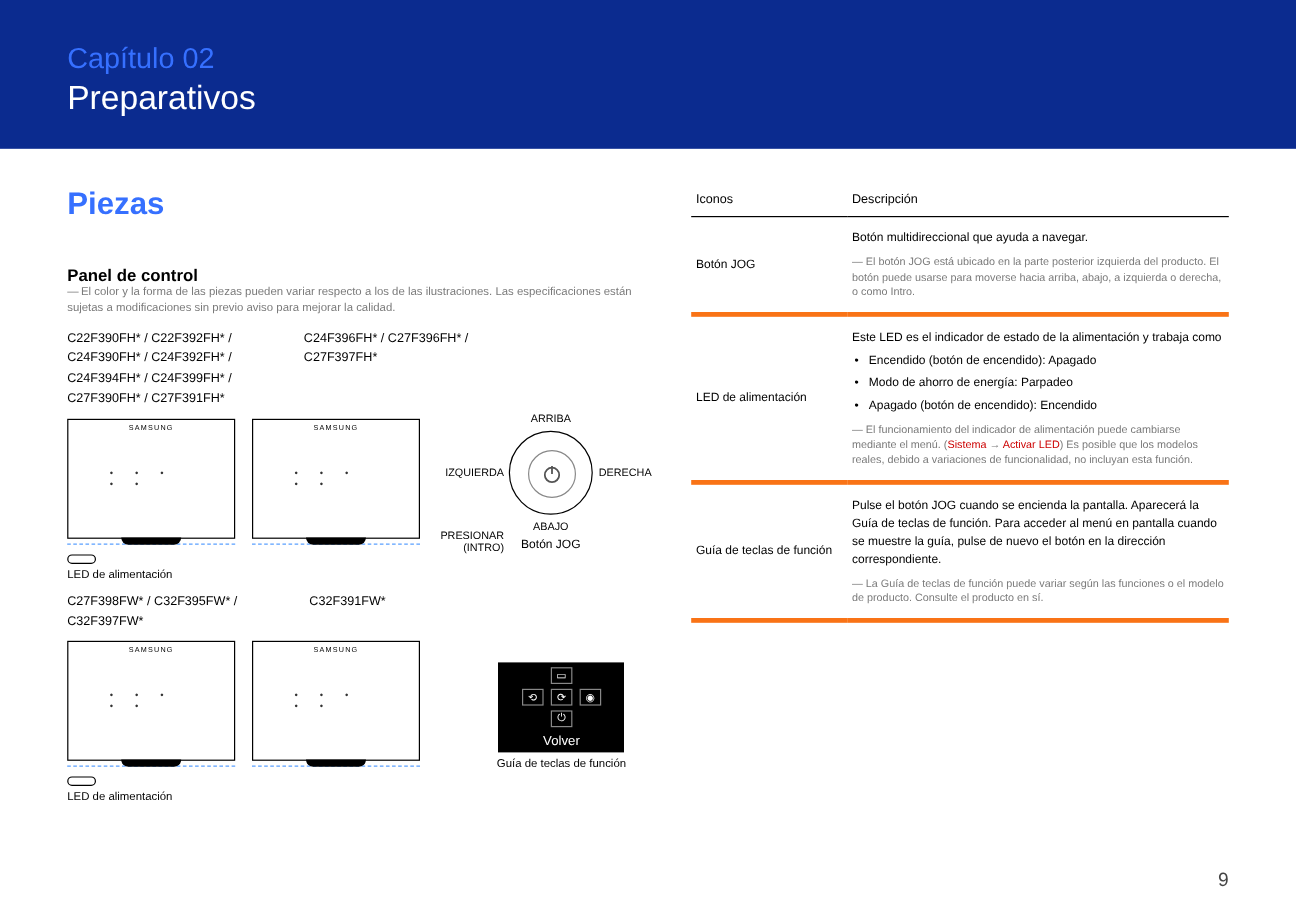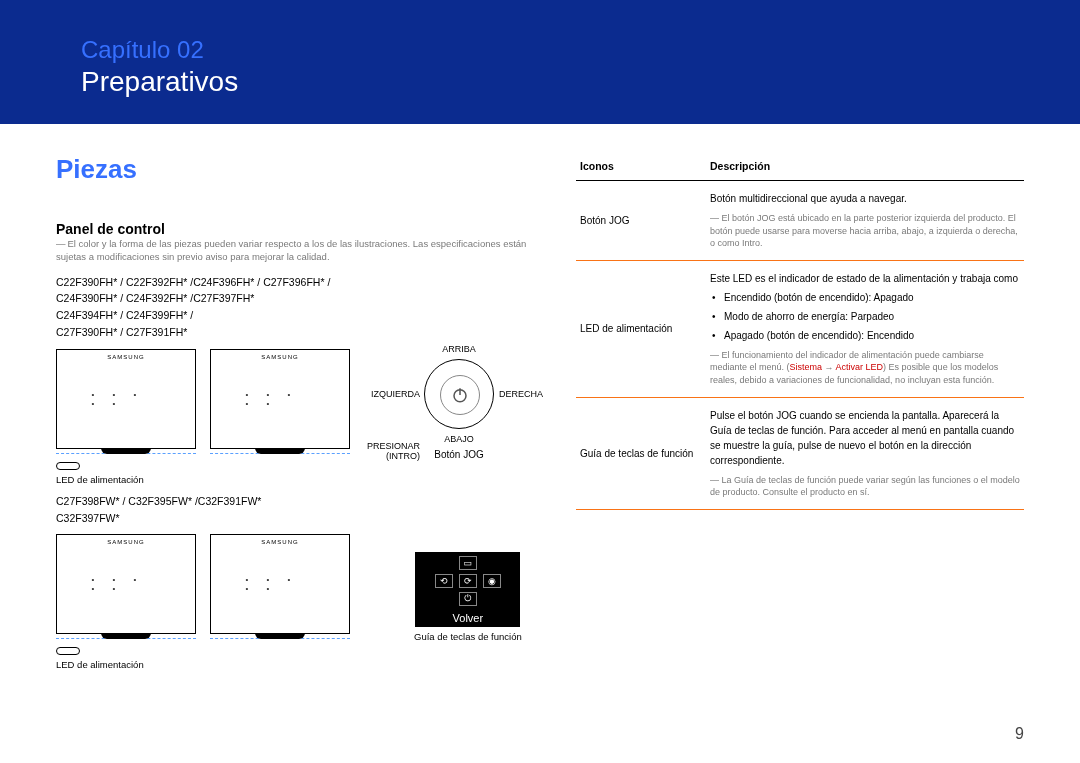--- a/index.html
+++ b/index.html
@@ -1,28 +1,28 @@
 <!DOCTYPE html>
 <html><head>
 <meta charset="utf-8">
 <style>
   * { box-sizing: border-box; margin: 0; padding: 0; }
   body { width: 1080px; height: 763px; font-family: Arial, Helvetica, sans-serif; color: #000; font-size: 11px; position: relative; background:#fff; }
-  .blue-band { background: #0b2b8f; color: #fff; padding: 36px 56px 26px 81px; }
+  .blue-band { background: #0b2b8f; color: #fff; padding: 36px 56px 26px 56px; }
   .chapter-label { color: #3670ff; font-size: 24px; font-weight: 300; margin-bottom: 2px; }
   .chapter-title { color: #fff; font-size: 28px; font-weight: 400; }
   .content { display:flex; padding: 30px 56px 0 56px; }
   .left { width: 520px; padding-right: 20px; }
   .right { flex:1; }
   h2.section { color: #3670ff; font-size: 26px; font-weight: 700; margin-bottom: 36px; }
   h3.sub { font-size: 14px; font-weight: 700; margin-bottom: 0; }
   .note { font-size: 9.5px; color:#7a7a7a; line-height: 1.4; margin-bottom: 10px; }
   .note .dash { margin-right:2px; }
   .models { font-size: 10.5px; line-height: 1.6; margin-bottom: 8px; }
-  .mg-row { display:flex; }
+  .mg-row { display:flex; gap: 60px; }
   .illus-row { display:flex; gap: 14px; margin-bottom: 6px; position:relative; }
   .monitor { width: 140px; height: 100px; border: 1.5px solid #000; position: relative; background:#fff; }
   .monitor .brand { position:absolute; top:4px; left:50%; transform:translateX(-50%); font-size:6px; letter-spacing:1px; }
   .monitor .dots { position:absolute; bottom:50%; left:50%; transform:translate(-50%,50%); font-size:8px; letter-spacing:8px; color:#333; }
   .monitor .stand { position:absolute; bottom:-6px; left:50%; transform:translateX(-50%); width:50px; height:6px; border-radius:0 0 10px 10px; background:#000; }
   .led-pill { width:24px; height:8px; border:1px solid #000; border-radius:4px; margin-top:8px; }
   .small-lbl { font-size: 9.5px; margin-top:4px; }
   .jog-wrap { margin-left: 60px; position:relative; margin-top:-60px; }
   .jog-circle { width:70px; height:70px; border-radius:50%; border:1.5px solid #000; position:relative; margin: 0 auto; }
   .jog-inner { width:40px; height:40px; border-radius:50%; border:1px solid #888; position:absolute; top:15px; left:15px; display:flex; align-items:center; justify-content:center; }
@@ -34,22 +34,22 @@
   .jog-right { right:-50px; top:50%; transform:translateY(-50%);}
   .jog-press { left:-60px; bottom:-34px; width:55px; text-align:right; line-height:1.1;}
   .jog-name { font-size:10px; text-align:center; margin-top:20px; }
   .func-panel { width:105px; height:75px; background:#000; color:#fff; margin: 18px auto 4px auto; display:flex; flex-direction:column; align-items:center; justify-content:center; gap:4px; }
   .fp-row { display:flex; gap:6px; }
   .fp-cell { width:18px; height:14px; border:1px solid #888; display:flex; align-items:center; justify-content:center; font-size:9px; }
   .fp-return { font-size:11px; margin-top:2px;text-align:center; }
   .small-lbl-center { font-size: 9.5px; text-align:center; }
   
   .tbl { width:100%; font-size:10px; border-collapse:collapse; }
-  .tbl th { text-align:left; font-weight:bold; border-bottom:1px solid #000; padding:6px 4px 8px 4px; font-size:10.5px;}
-  .tbl td { border-bottom:1px solid #f97316; padding:10px 4px; vertical-align:middle; line-height:1.5; }
+  .tbl th { text-align:left; font-weight:normal; border-bottom:1px solid #000; padding:6px 4px 8px 4px; font-size:10.5px;}
+  .tbl td { border-bottom:4px solid #f97316; padding:10px 4px; vertical-align:middle; line-height:1.5; }
   .tbl td.key { width:130px; font-size:10px; }
   .desc-note { color:#7a7a7a; font-size:9px; margin-top:6px; line-height:1.4; }
   .bullet { margin:4px 0 4px 14px; position:relative; }
   .bullet::before { content:"•"; position:absolute; left:-12px; }
   .red { color:#c00; }
   .pagenum { position:absolute; bottom:20px; right:56px; font-size:16px; color:#444; }
   .dash-line { border-top:1px dashed #5aa0ff; margin-top:4px; }
 </style>
 </head>
 <body>

